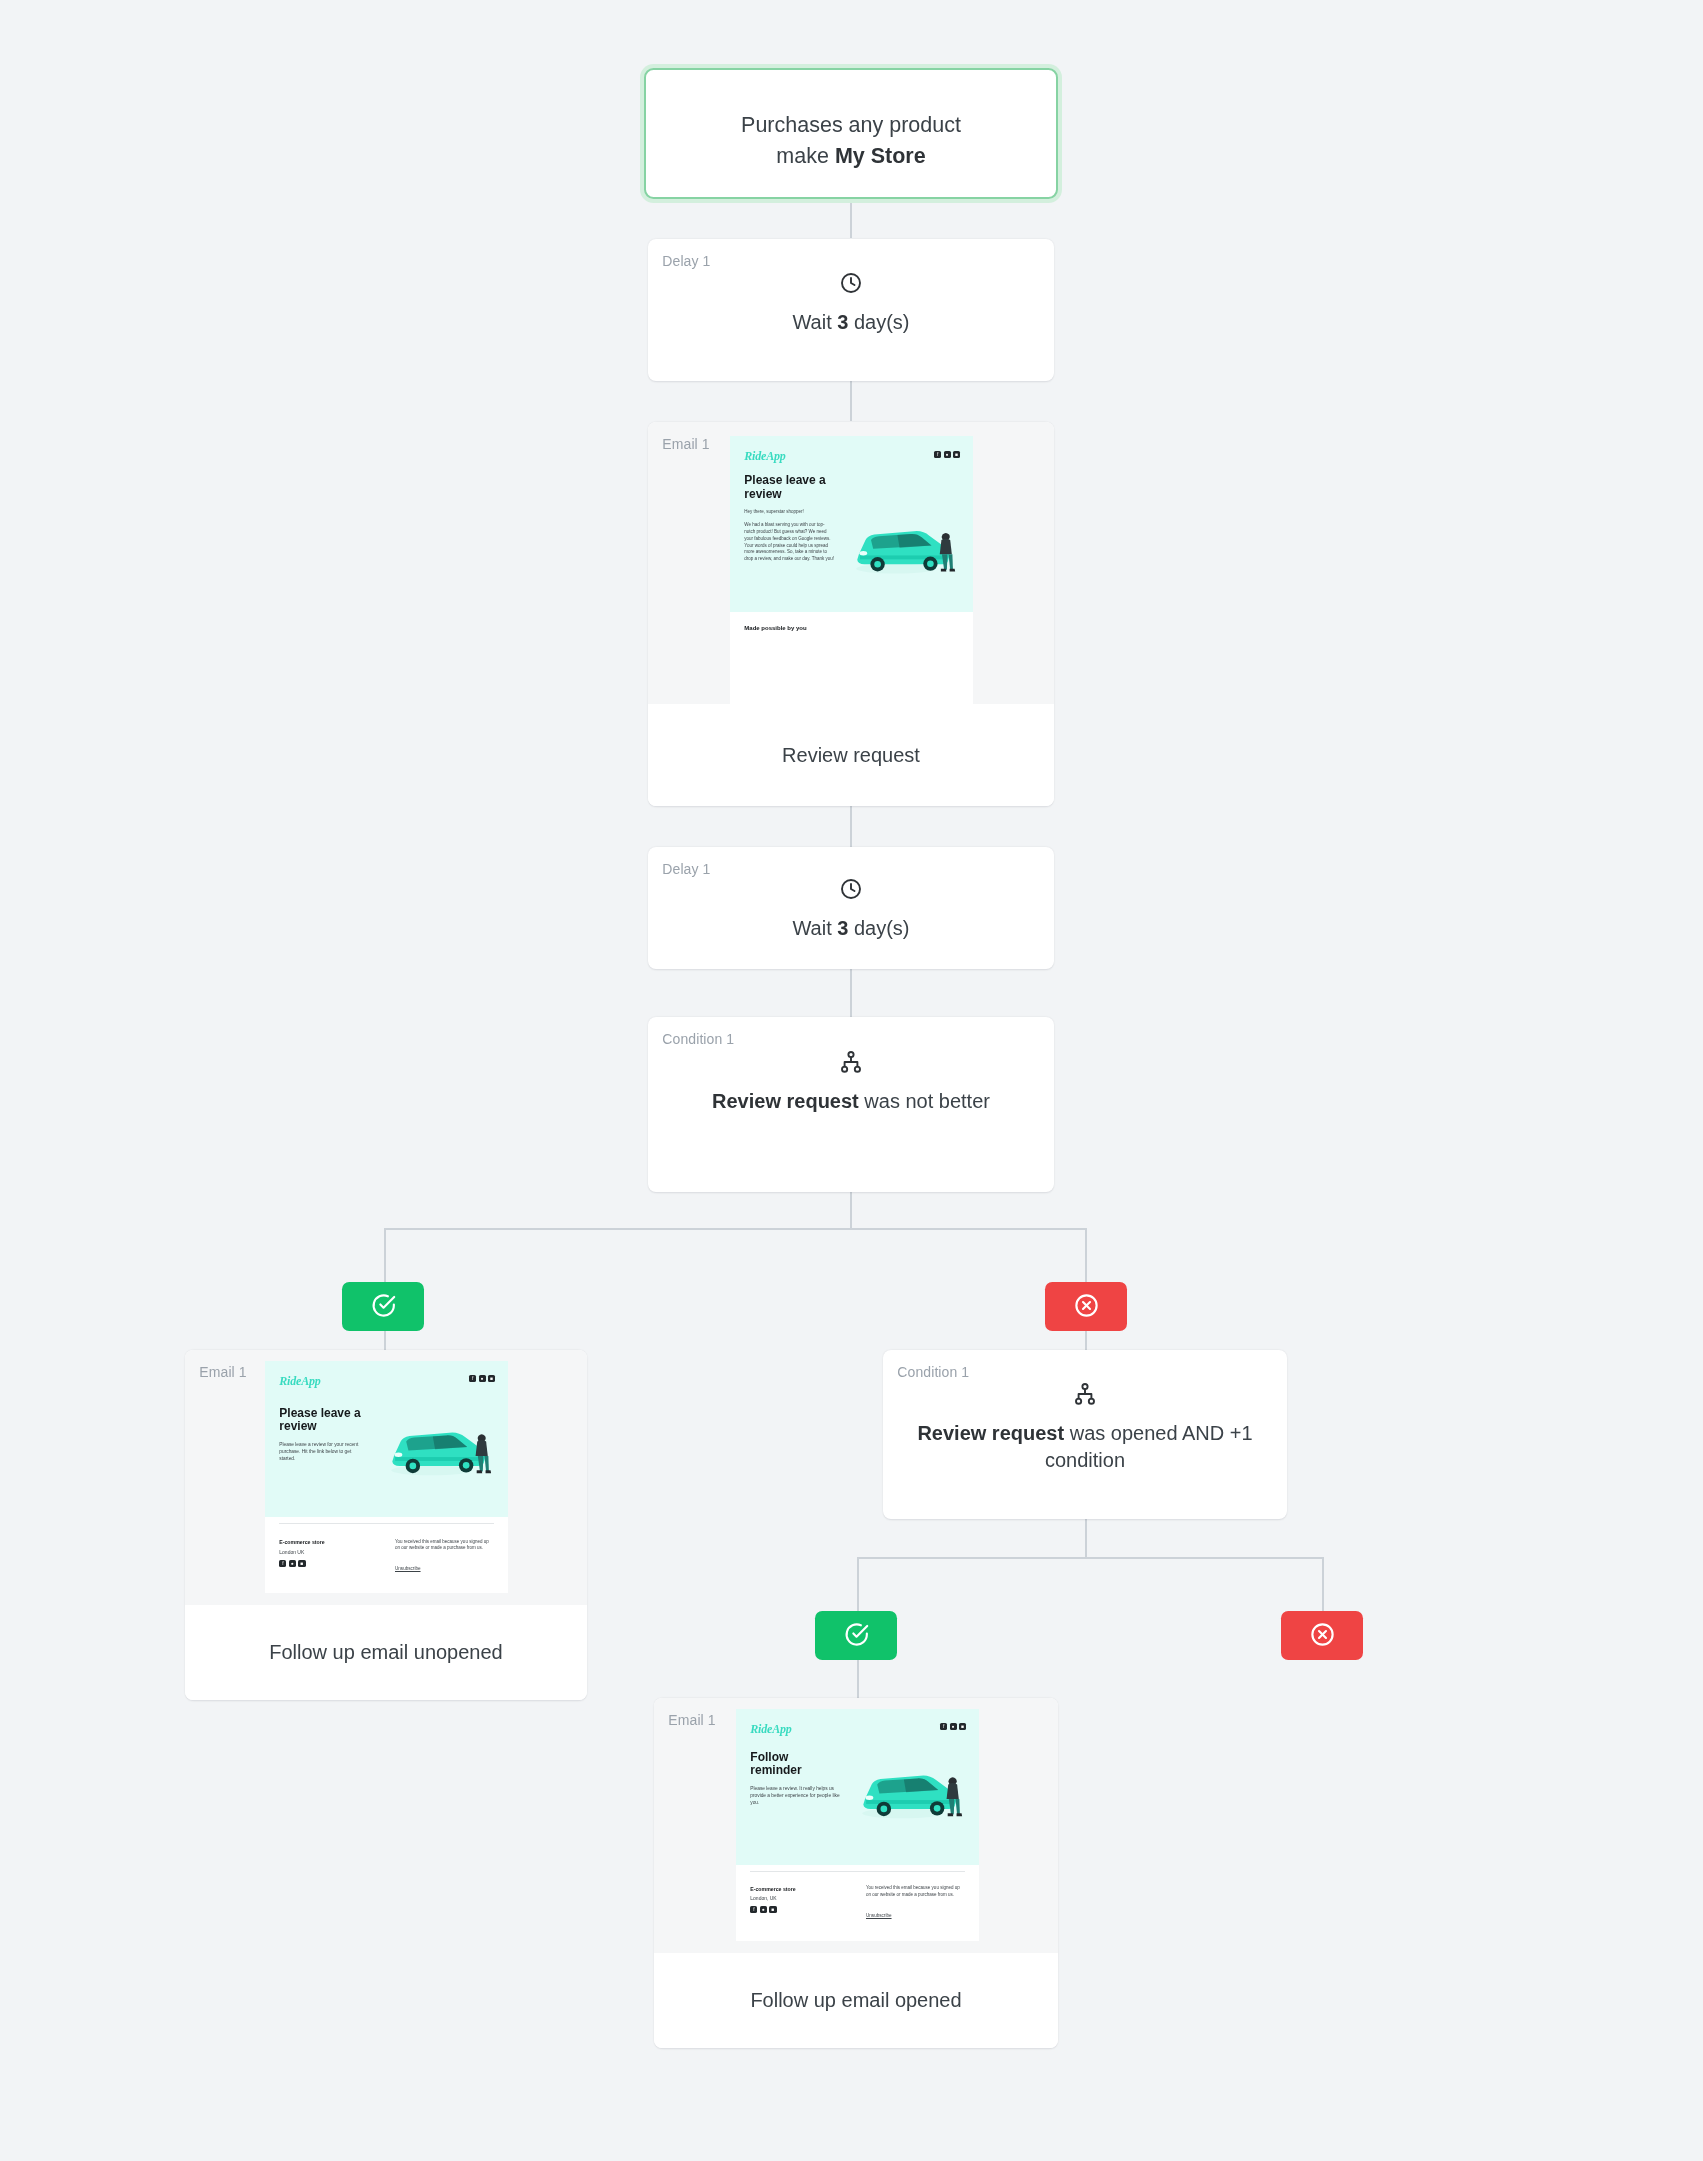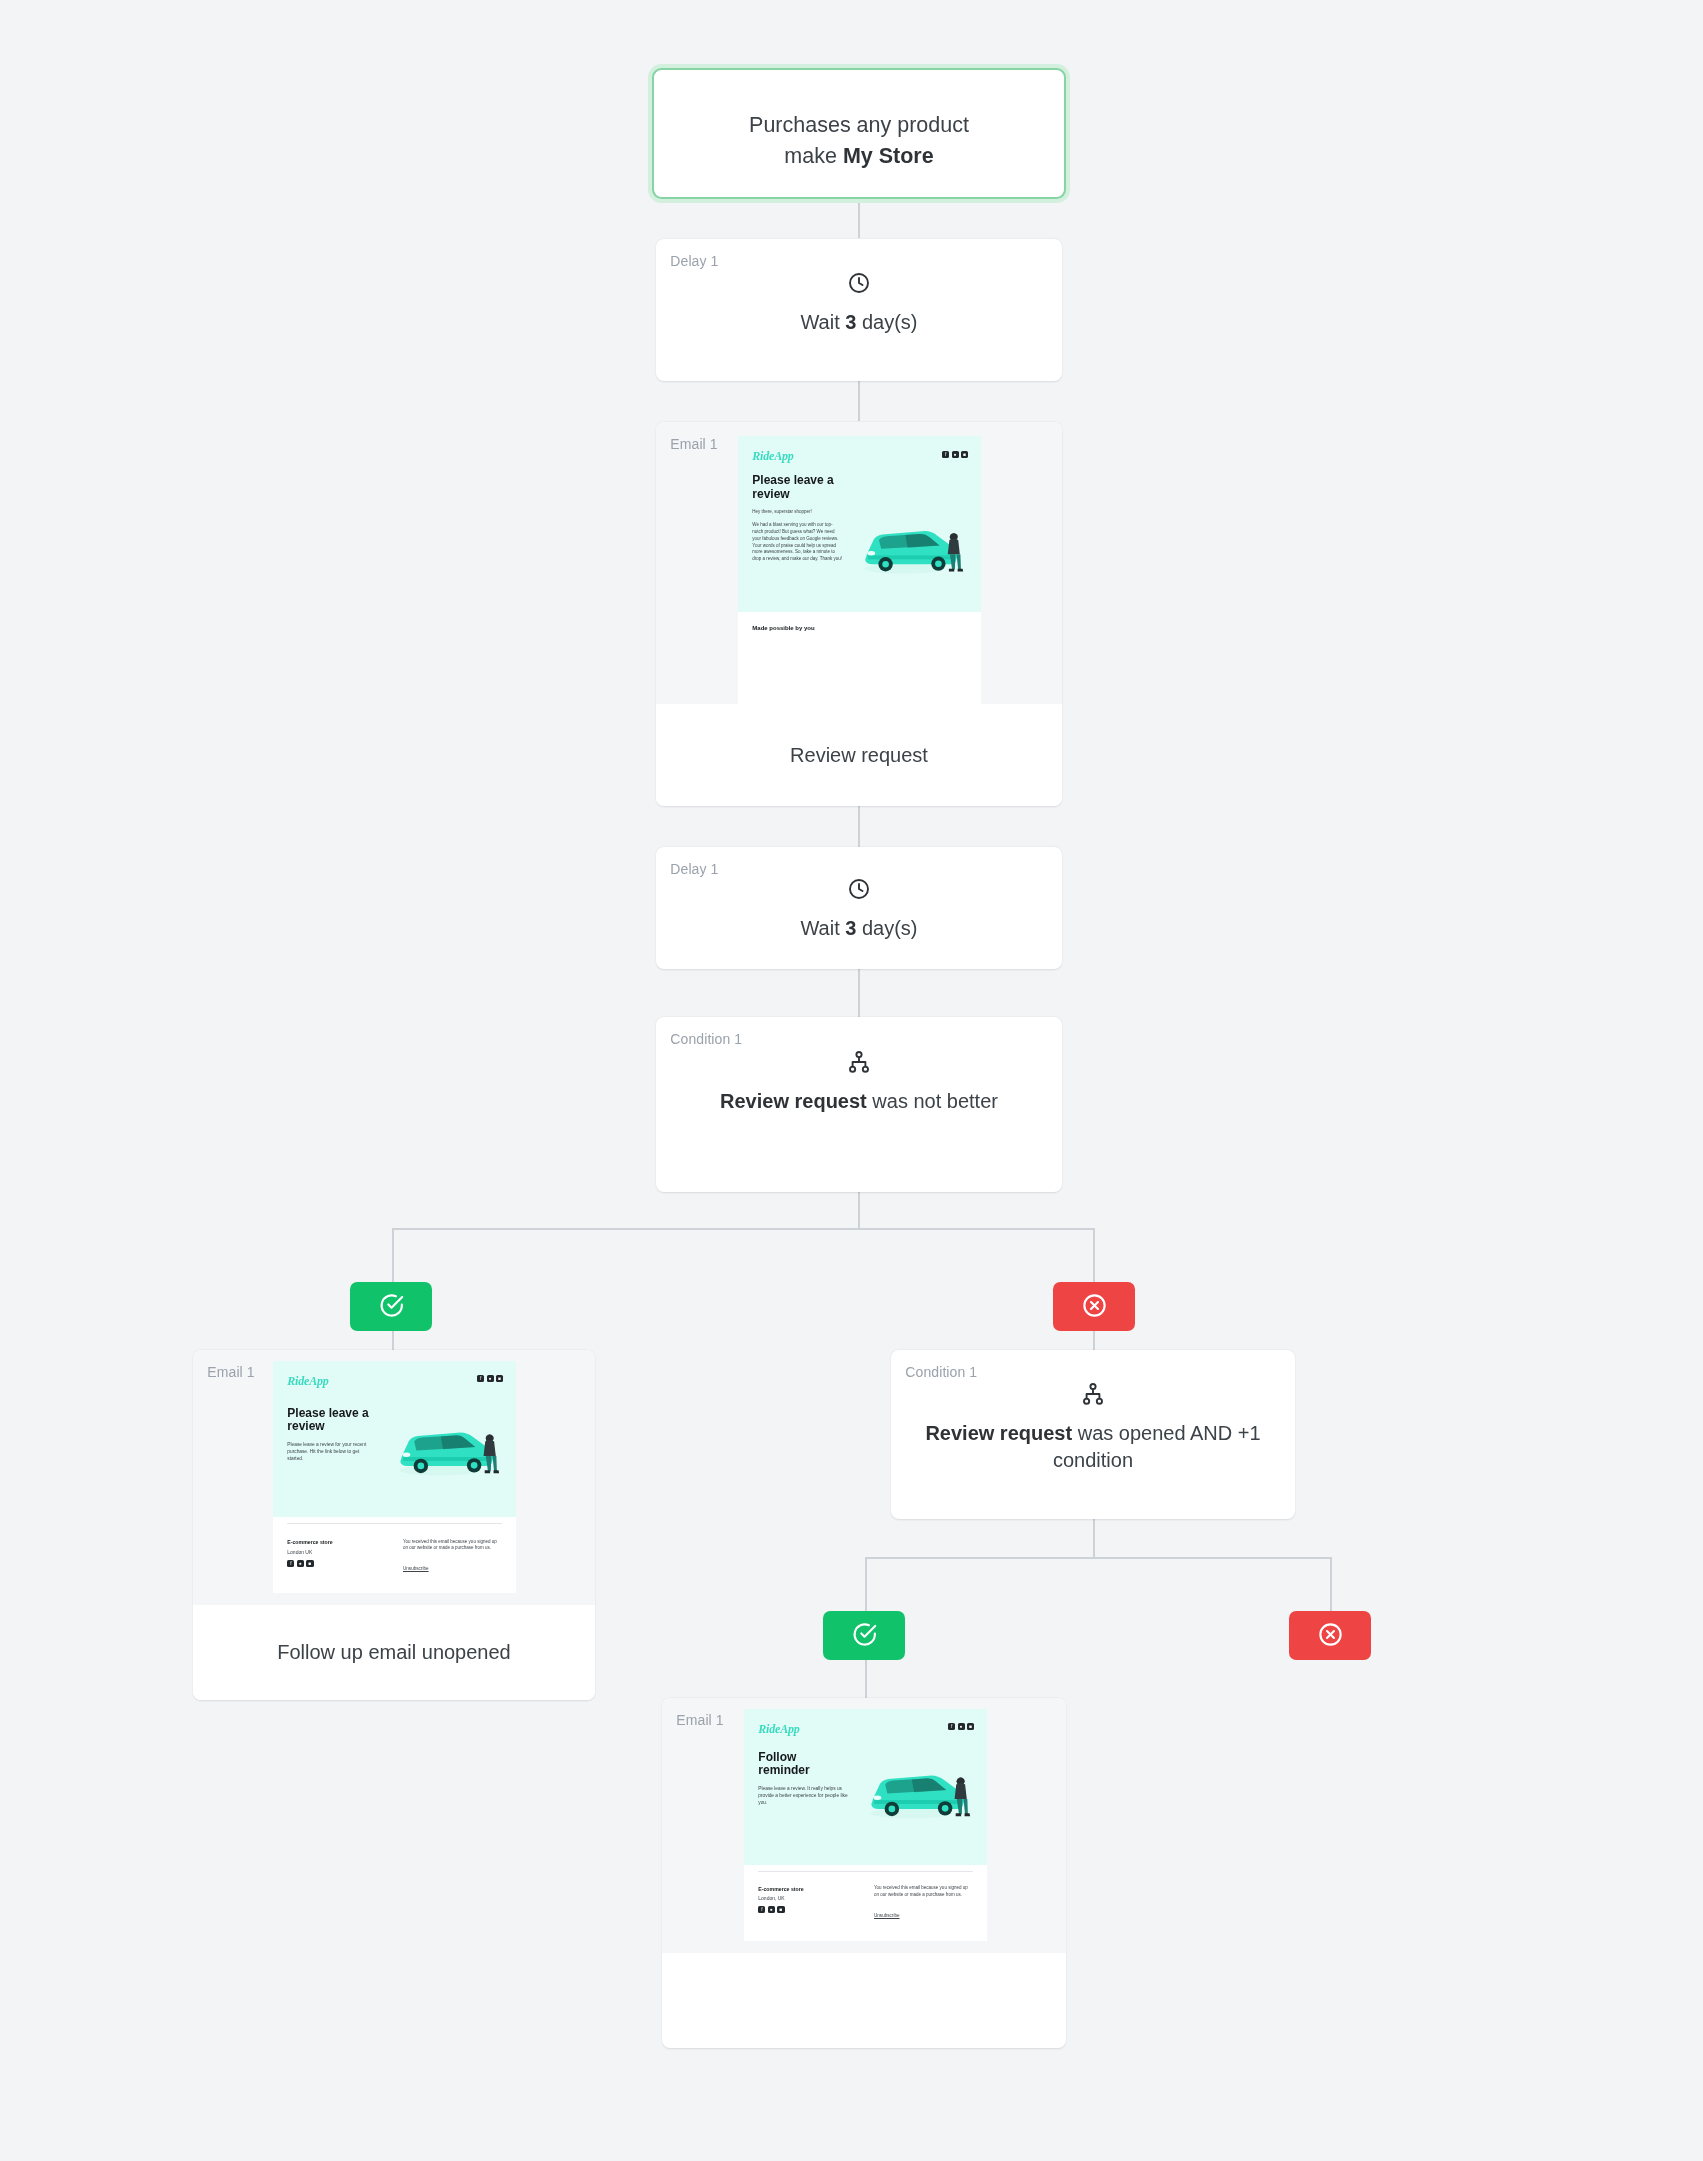--- a/index.html
+++ b/index.html
@@ -8,21 +8,20 @@
     margin: 0; padding: 0;
     background: #f2f4f6;
     font-family: "Liberation Sans", sans-serif;
   }
   #canvas {
     position: relative;
     width: 1442px;
     height: 2161px;
     background: #f2f4f6;
     overflow: hidden;
-    margin-left: 8px;
   }
 
   
   .conn { position: absolute; background: #ccd2d8; }
   .conn-v { width: 1.6px; }
   .conn-h { height: 1.6px; }
 
   
   .node {
     position: absolute;
@@ -373,17 +372,18 @@
           <div class="socials" style="left:14.3px; top:41px;">
             <span class="soc" style="width:7.2px;height:7.2px;font-size:4.8px;">f</span>
             <span class="soc" style="width:7.2px;height:7.2px;font-size:4.8px;">●</span>
             <span class="soc" style="width:7.2px;height:7.2px;font-size:4.8px;">■</span>
           </div>
           <div class="foot-note" style="left:130px; top:20px; width:94px; font-size:4.5px;">You received this email because you signed up on our website or made a purchase from us.</div>
           <div class="foot-unsub" style="left:130px; top:48px; font-size:4.6px;">Unsubscribe</div>
         </div>
       </div>
     </div>
+    <div class="email-caption" style="height:95px;">Follow up email opened</div>
     <div class="node-label">Email 1</div>
   </div>
 
 </div>
 
 
 </body></html>

